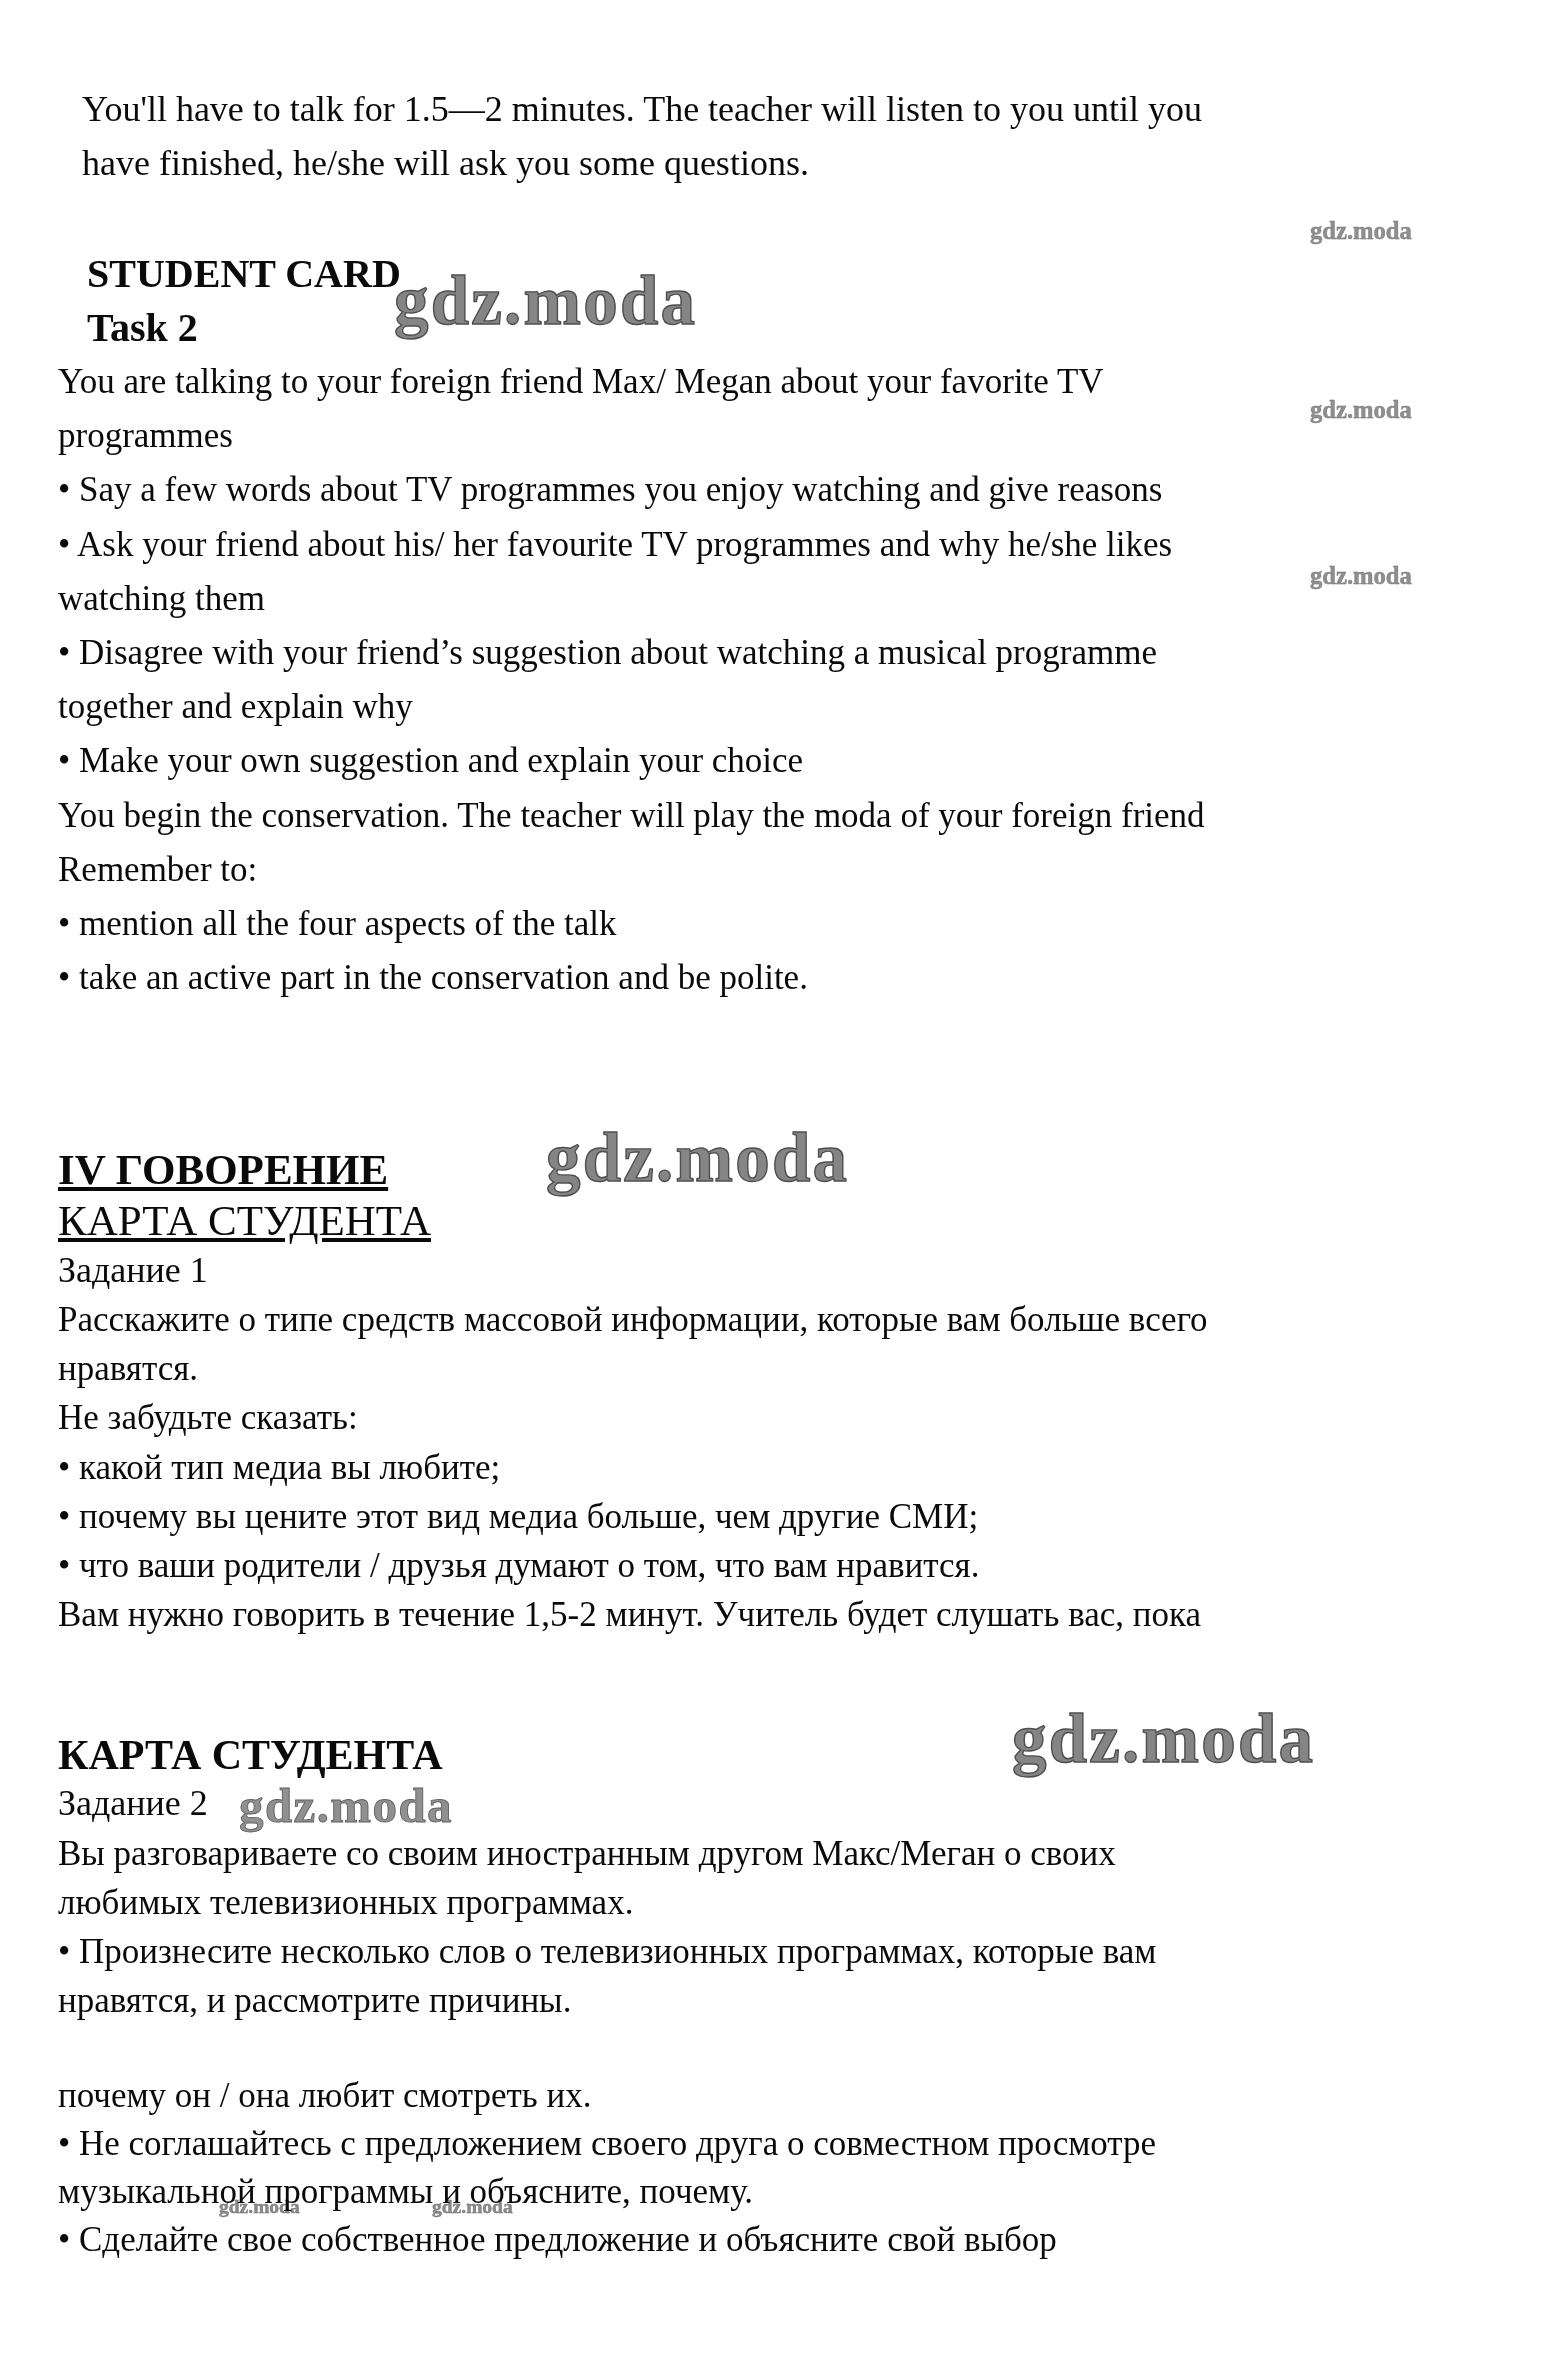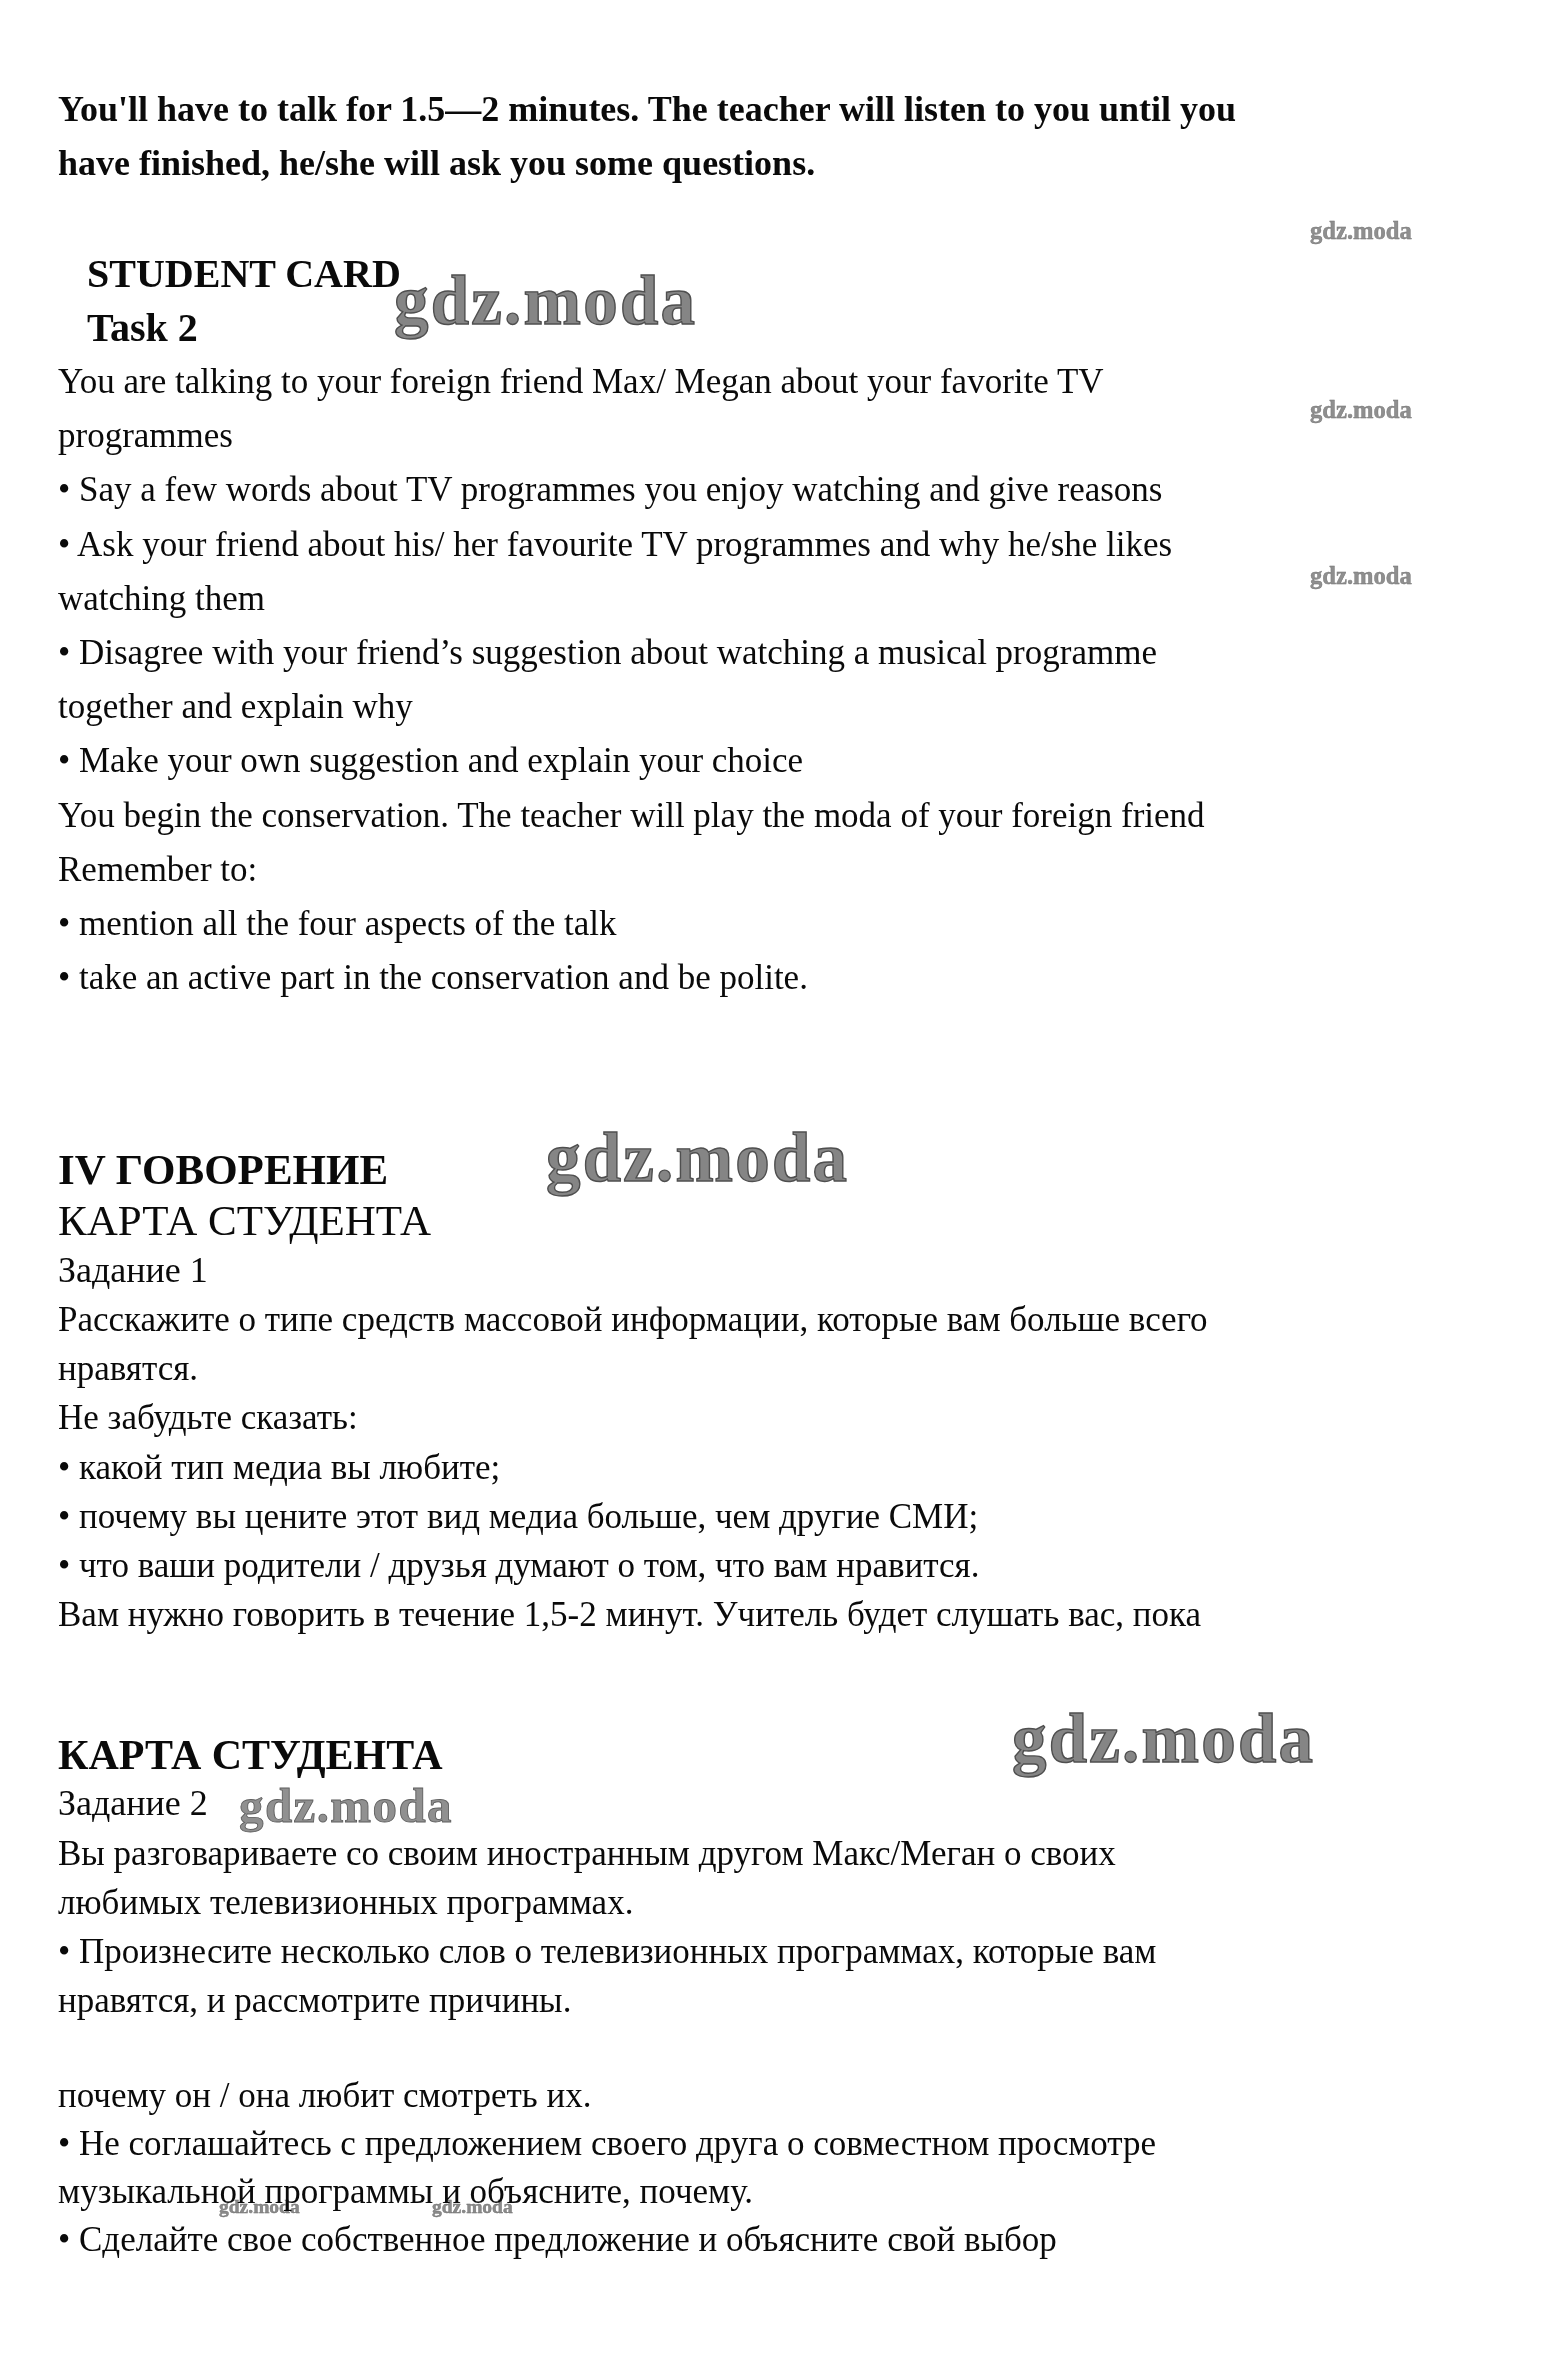--- a/index.html
+++ b/index.html
@@ -14,24 +14,24 @@
   }
   .line {
     position: absolute;
     left: 58px;
     white-space: pre;
     font-size: 35px;
     line-height: 1.1;
     color: #0a0a0a;
     z-index: 2;
   }
-  .intro   { font-weight: bold; font-size: 36px; }
+  .intro   { font-weight: normal; font-size: 36px; margin-left: 24px; }
   .h-en    { font-weight: bold; font-size: 40px; margin-left: 29px; }
   .h-ru-b  { font-weight: bold; font-size: 42px; }
-  .h-ru-xl { font-size: 43px; }
+  .h-ru-xl { font-size: 43px; text-decoration: underline; }
   .task    { font-size: 36px; }
   .wm {
     position: absolute;
     font-family: Liberation Serif, serif;
     font-weight: bold;
     white-space: pre;
     z-index: 1;
     user-select: none;
   }
   .wm-sm { font-size: 24.6px; color: #8f8f8f; -webkit-text-stroke: 0.4px #6f6f6f; }

